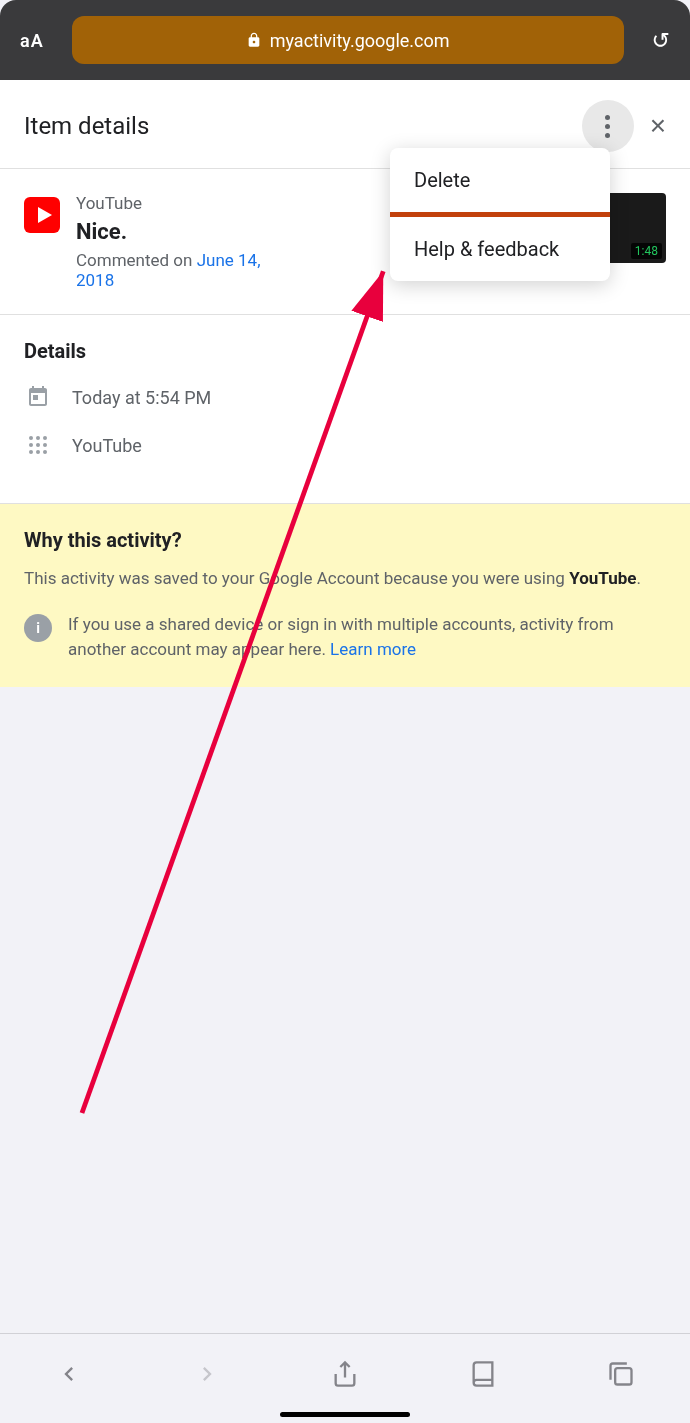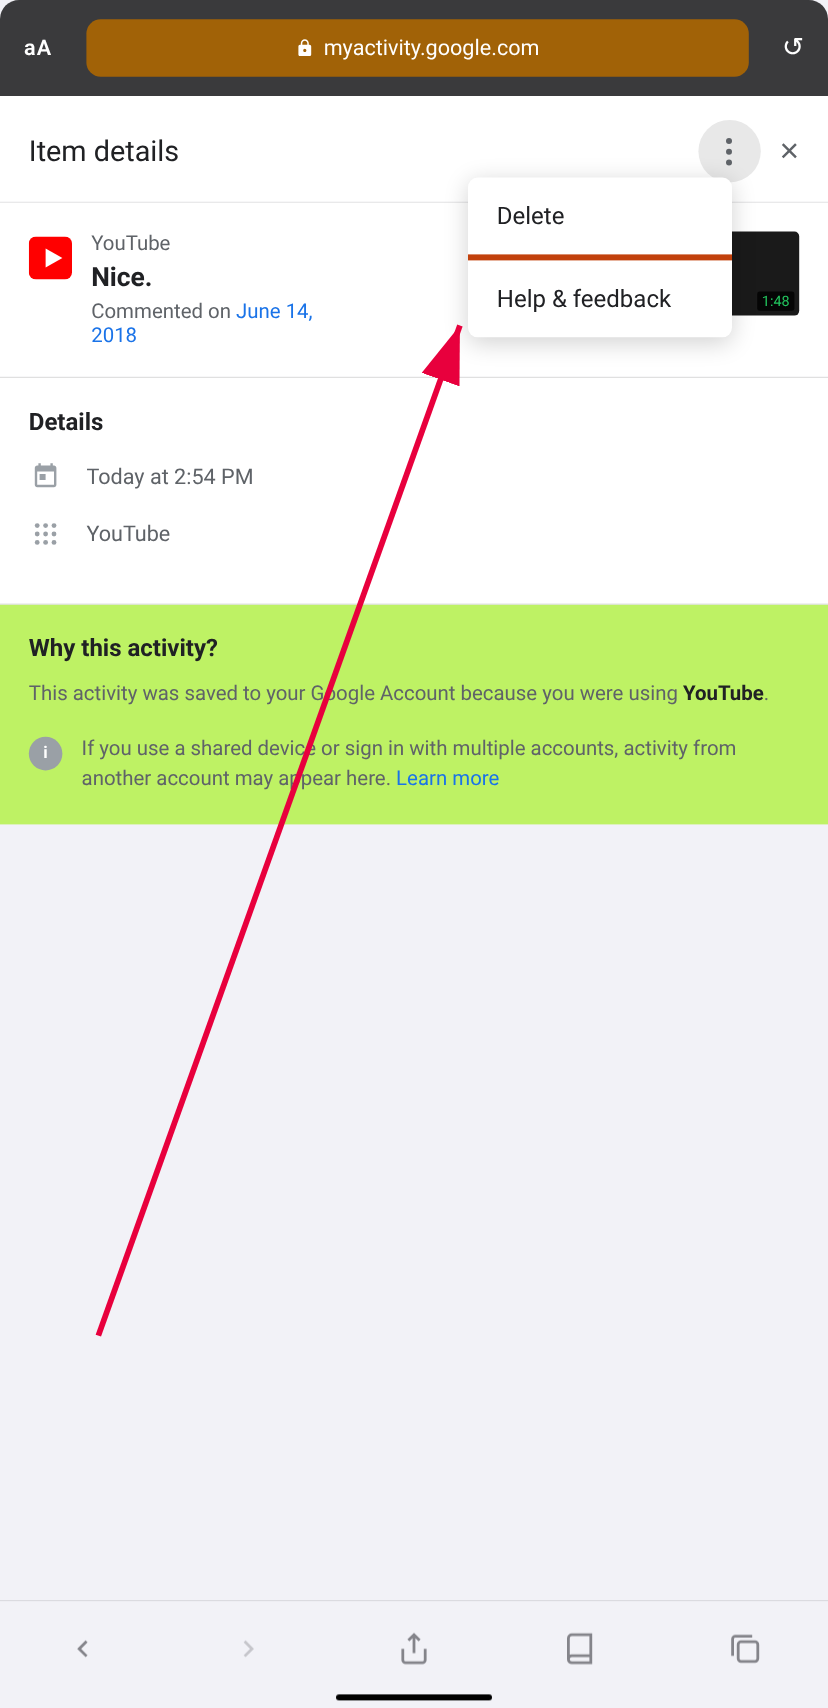--- a/index.html
+++ b/index.html
@@ -216,21 +216,21 @@
       align-items: center;
       justify-content: center;
     }
     .detail-text {
       font-size: 18px;
       color: #5f6368;
     }
 
     
     .why-section {
-      background: #bef264;
+      background: #fef9c3;
       padding: 24px;
     }
     .why-title {
       font-size: 20px;
       font-weight: 700;
       color: #202124;
       margin-bottom: 14px;
     }
     .why-text {
       font-size: 17px;
@@ -385,21 +385,21 @@
   <div class="divider"></div>
 
   <div class="content-section">
     <div class="section-title">Details</div>
     <div class="detail-row">
       <div class="detail-icon">
         <svg width="24" height="24" viewBox="0 0 24 24" fill="#9aa0a6">
           <path d="M19 3h-1V1h-2v2H8V1H6v2H5c-1.1 0-2 .9-2 2v14c0 1.1.9 2 2 2h14c1.1 0 2-.9 2-2V5c0-1.1-.9-2-2-2zm0 16H5V8h14v11zM7 10h5v5H7z"></path>
         </svg>
       </div>
-      <span class="detail-text">Today at 2:54 PM</span>
+      <span class="detail-text">Today at 5:54 PM</span>
     </div>
     <div class="detail-row">
       <div class="detail-icon">
         <svg width="24" height="24" viewBox="0 0 24 24" fill="#9aa0a6">
           <circle cx="5" cy="5" r="2"></circle>
             <circle cx="12" cy="5" r="2"></circle>
             <circle cx="19" cy="5" r="2"></circle>
           <circle cx="5" cy="12" r="2"></circle>
             <circle cx="12" cy="12" r="2"></circle>
             <circle cx="19" cy="12" r="2"></circle>

